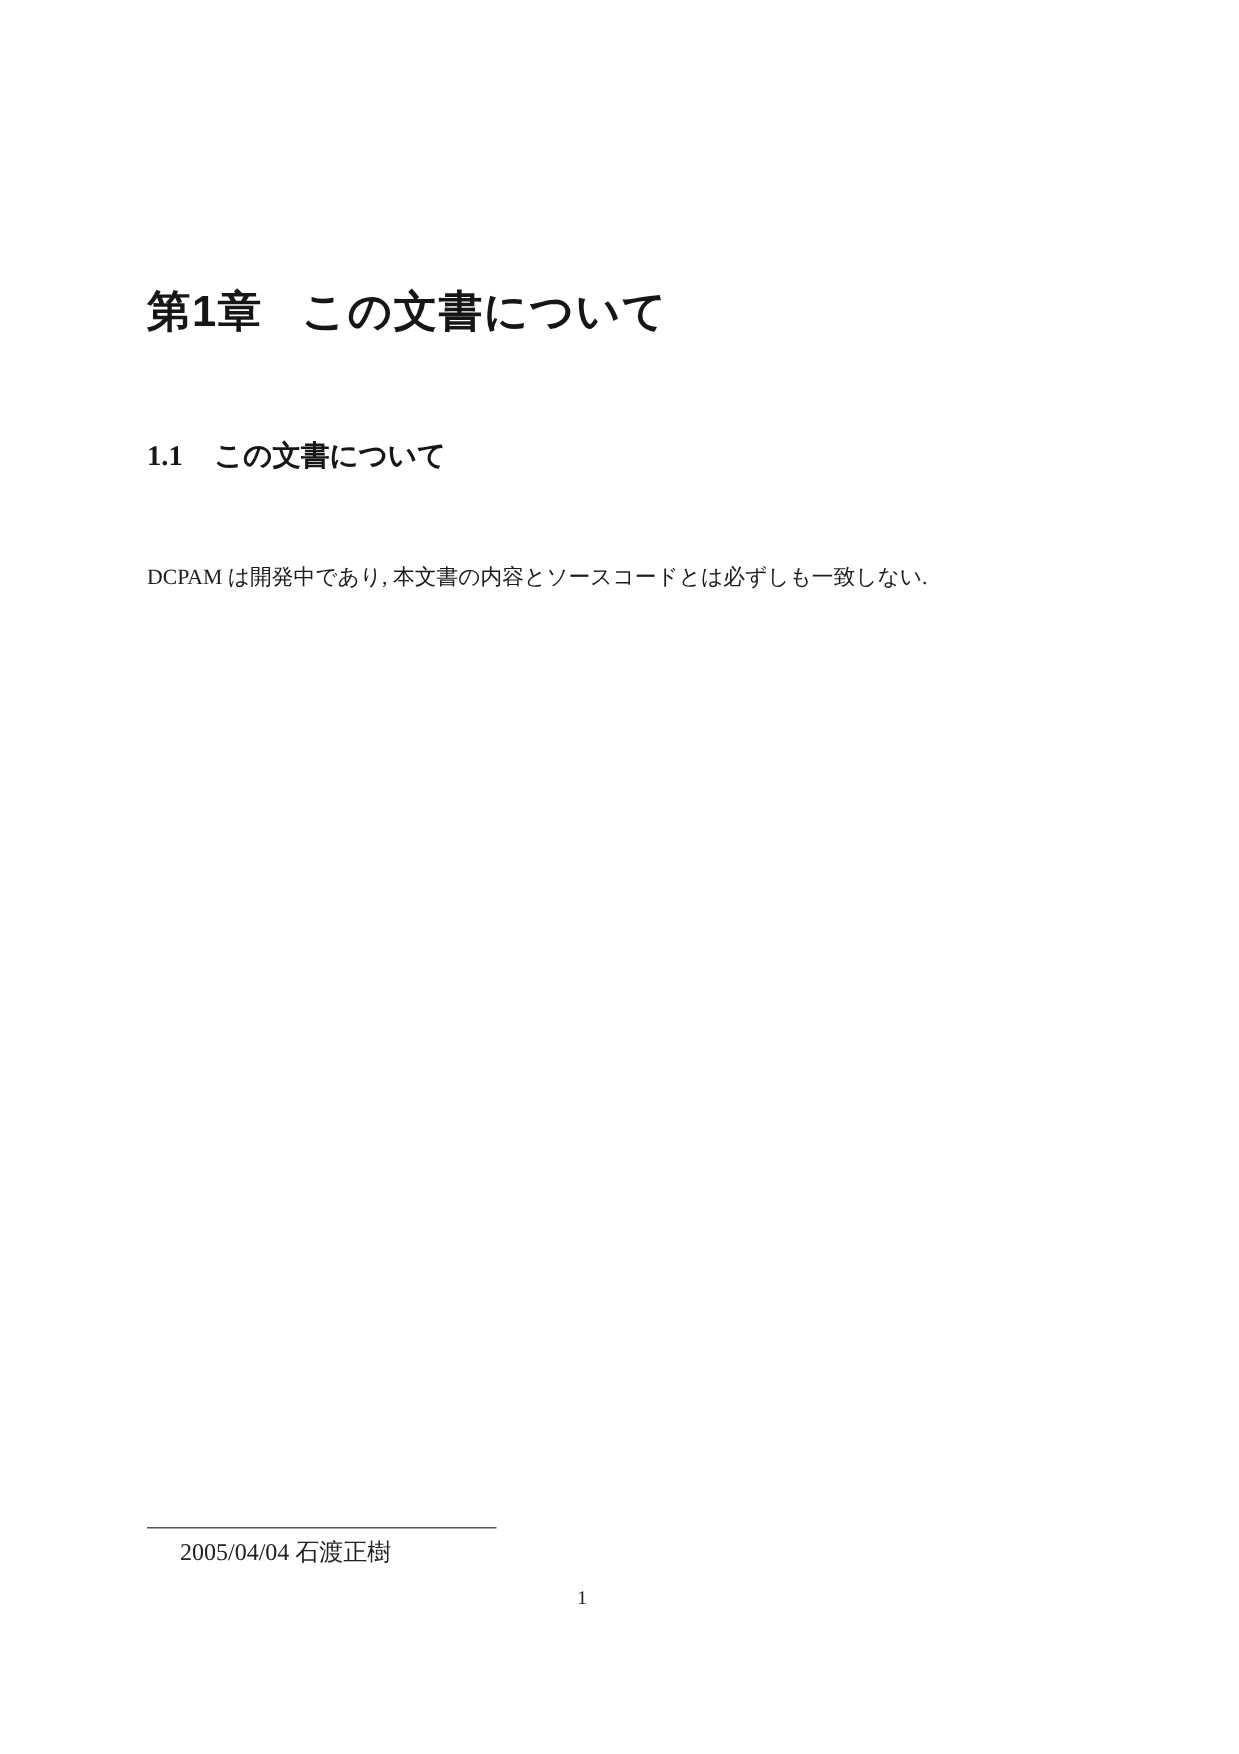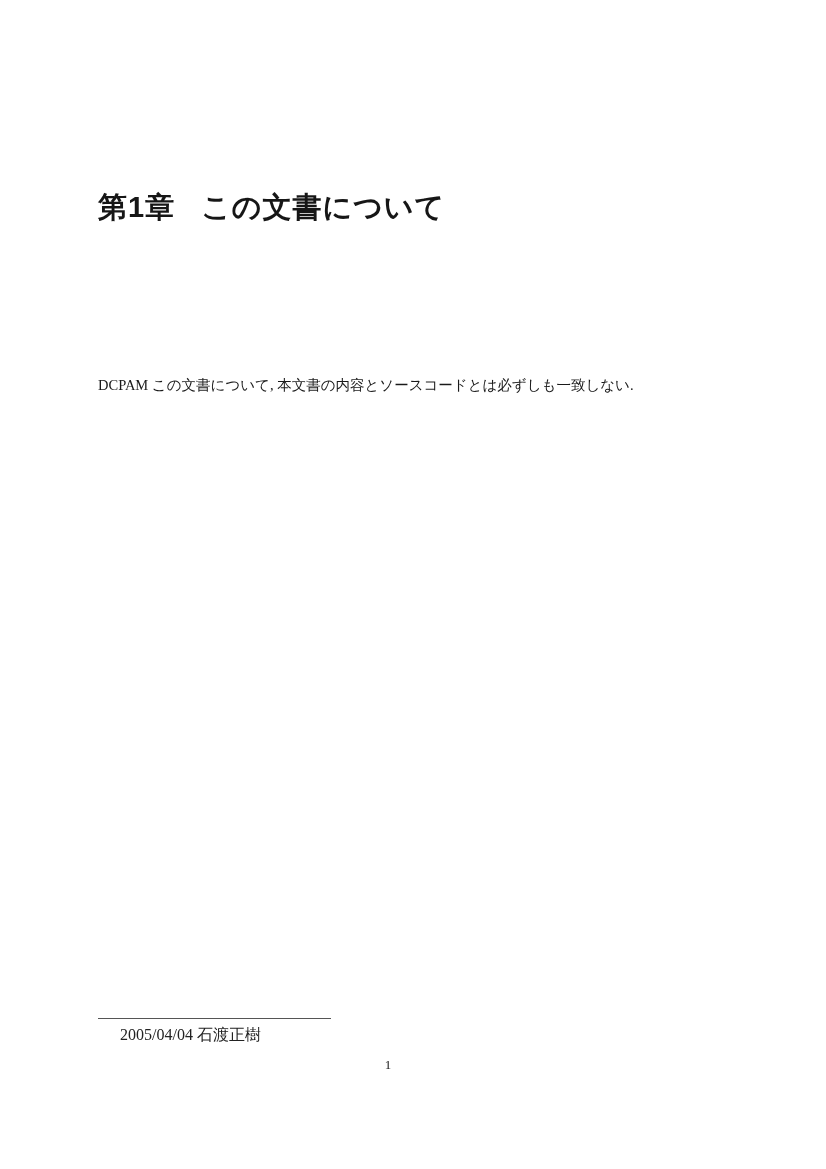--- a/index.html
+++ b/index.html
@@ -87,23 +87,26 @@
 </style>
 </head>
 <body>
 
 <div class="page">
 
   <h1 class="chapter">
     <span class="chapter-number">第1章</span><span>この文書について</span>
   </h1>
 
+  <h2 class="section">
+    <span class="section-number">1.1</span><span>この文書について</span>
+  </h2>
 
 
-  <p class="para para-2">DCPAM この文書について, 本文書の内容とソースコードとは必ずしも一致しない.</p>
+  <p class="para para-2">DCPAM は開発中であり, 本文書の内容とソースコードとは必ずしも一致しない.</p>
 
   <hr class="footnote-rule">
 
   <div class="footnote-text">2005/04/04 石渡正樹</div>
 
   <div class="page-number">1</div>
 
 </div>
 
 </body></html>

